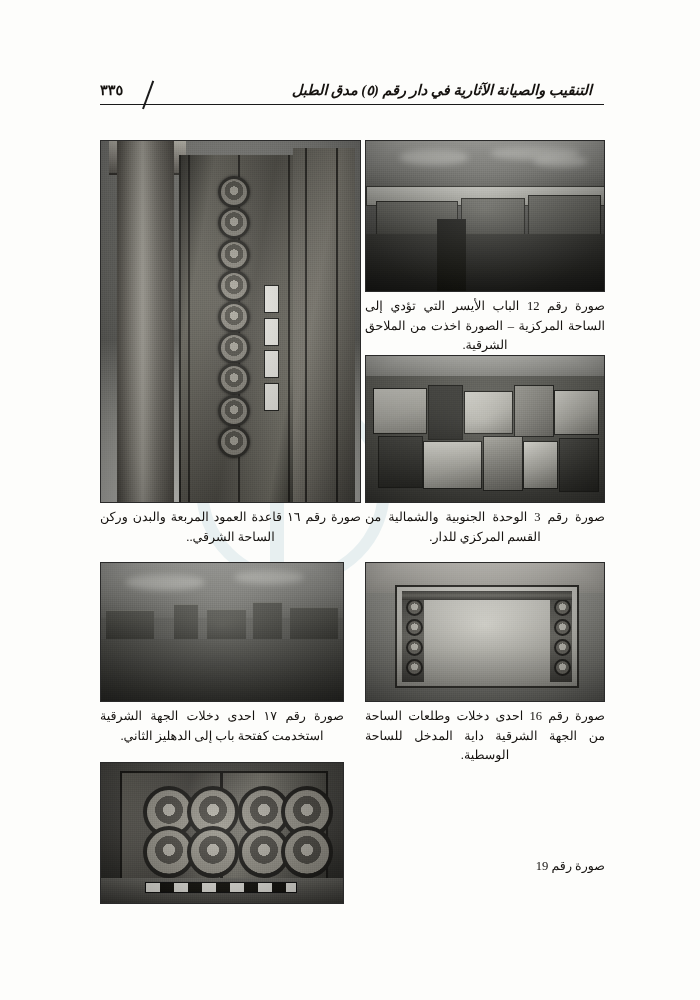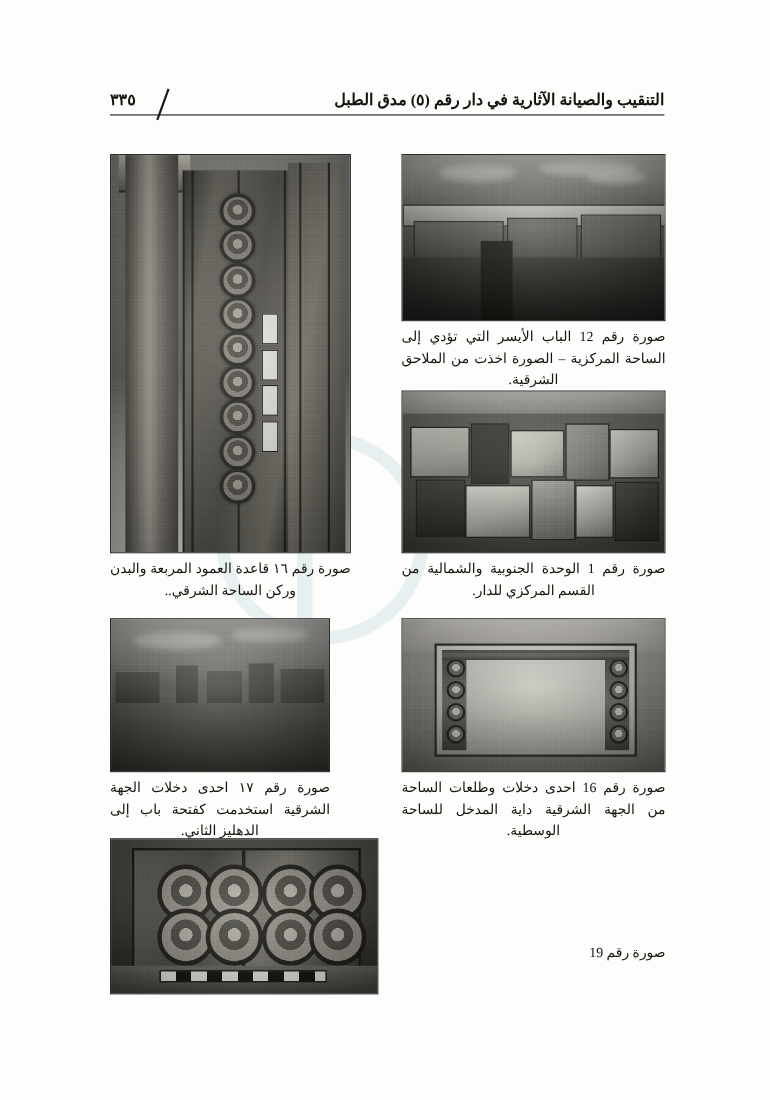--- a/index.html
+++ b/index.html
@@ -24,27 +24,28 @@
   .header {
     position: absolute;
     top: 82px;
     left: 100px;
     right: 96px;
     height: 34px;
     direction: rtl;
   }
   .header-title {
     position: absolute;
-    right: 0;
+    right: 12px;
     top: 0;
     font-size: 14.5px;
     font-weight: bold;
     color: #15120f;
     white-space: nowrap;
     letter-spacing: 0;
+    font-style: italic;
   }
   .header-rule {
     position: absolute;
     left: 0;
     right: 0;
     top: 22px;
     height: 1.4px;
     background: #1a1a1a;
   }
   .page-number {
@@ -324,21 +325,21 @@
     <div class="header-rule"></div>
     <div class="page-number">٣٣٥</div>
     <div class="header-slash"></div>
   </div>
 
   <div class="watermark">
     <div class="wm-ring"></div>
     <div class="wm-bar"></div>
   </div>
 
-  <div class="fig" id="fig16" style="left:100px; top:140px; width:219px;">
+  <div class="fig" id="fig16" style="left:100px; top:140px; width:261px;">
     <div class="photo" style="height:363px;">
       <div class="col-cap"></div>
       <div class="col-shaft"></div>
       <div class="panel">
         <div class="vstripe" style="left:6%"></div>
         <div class="vstripe" style="left:50%"></div>
         <div class="vstripe" style="left:94%"></div>
         <div class="rosette" style="left:33%; top:6%;"></div>
         <div class="rosette" style="left:33%; top:15%;"></div>
         <div class="rosette" style="left:33%; top:24%;"></div>
@@ -391,24 +392,24 @@
       <div class="room mid" style="left:62%; top:20%; width:16%; height:34%;"></div>
       <div class="room" style="left:79%; top:23%; width:18%; height:30%;"></div>
       <div class="room dark" style="left:5%; top:55%; width:18%; height:34%;"></div>
       <div class="room" style="left:24%; top:58%; width:24%; height:32%;"></div>
       <div class="room mid" style="left:49%; top:55%; width:16%; height:36%;"></div>
       <div class="room" style="left:66%; top:58%; width:14%; height:32%;"></div>
       <div class="room dark" style="left:81%; top:56%; width:16%; height:36%;"></div>
       <div class="grain"></div>
       <div class="vign"></div>
     </div>
-    <div class="cap">صورة رقم 1 الوحدة الجنوبية والشمالية من القسم المركزي للدار.</div>
-  </div>
-
-  <div class="fig" id="fig17" style="left:100px; top:562px; width:200px;">
+    <div class="cap">صورة رقم 3 الوحدة الجنوبية والشمالية من القسم المركزي للدار.</div>
+  </div>
+
+  <div class="fig" id="fig17" style="left:100px; top:562px; width:244px;">
     <div class="photo" style="height:140px;">
       <div class="sky" style="height:40%;">
         <div class="cloud" style="left:10%; top:20%; width:80px; height:16px;"></div>
         <div class="cloud" style="left:55%; top:12%; width:70px; height:14px;"></div>
       </div>
       <div class="ruin" style="left:2%; top:34%; width:20%; height:22%;"></div>
       <div class="ruin" style="left:30%; top:30%; width:10%; height:26%;"></div>
       <div class="ruin" style="left:44%; top:33%; width:16%; height:24%;"></div>
       <div class="ruin" style="left:63%; top:28%; width:12%; height:30%;"></div>
       <div class="ruin" style="left:78%; top:32%; width:20%; height:26%;"></div>

